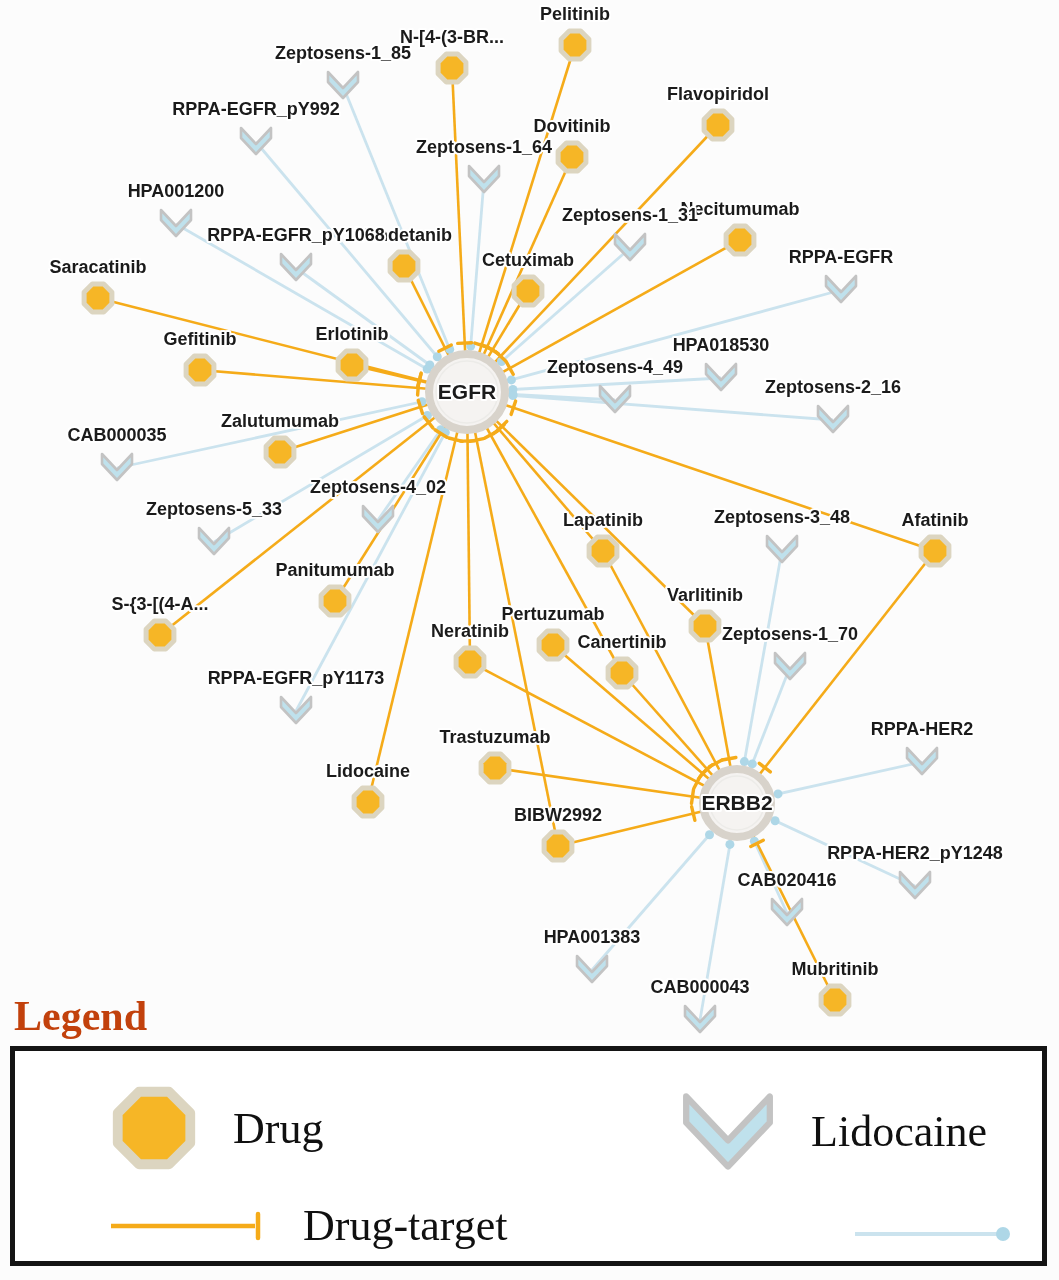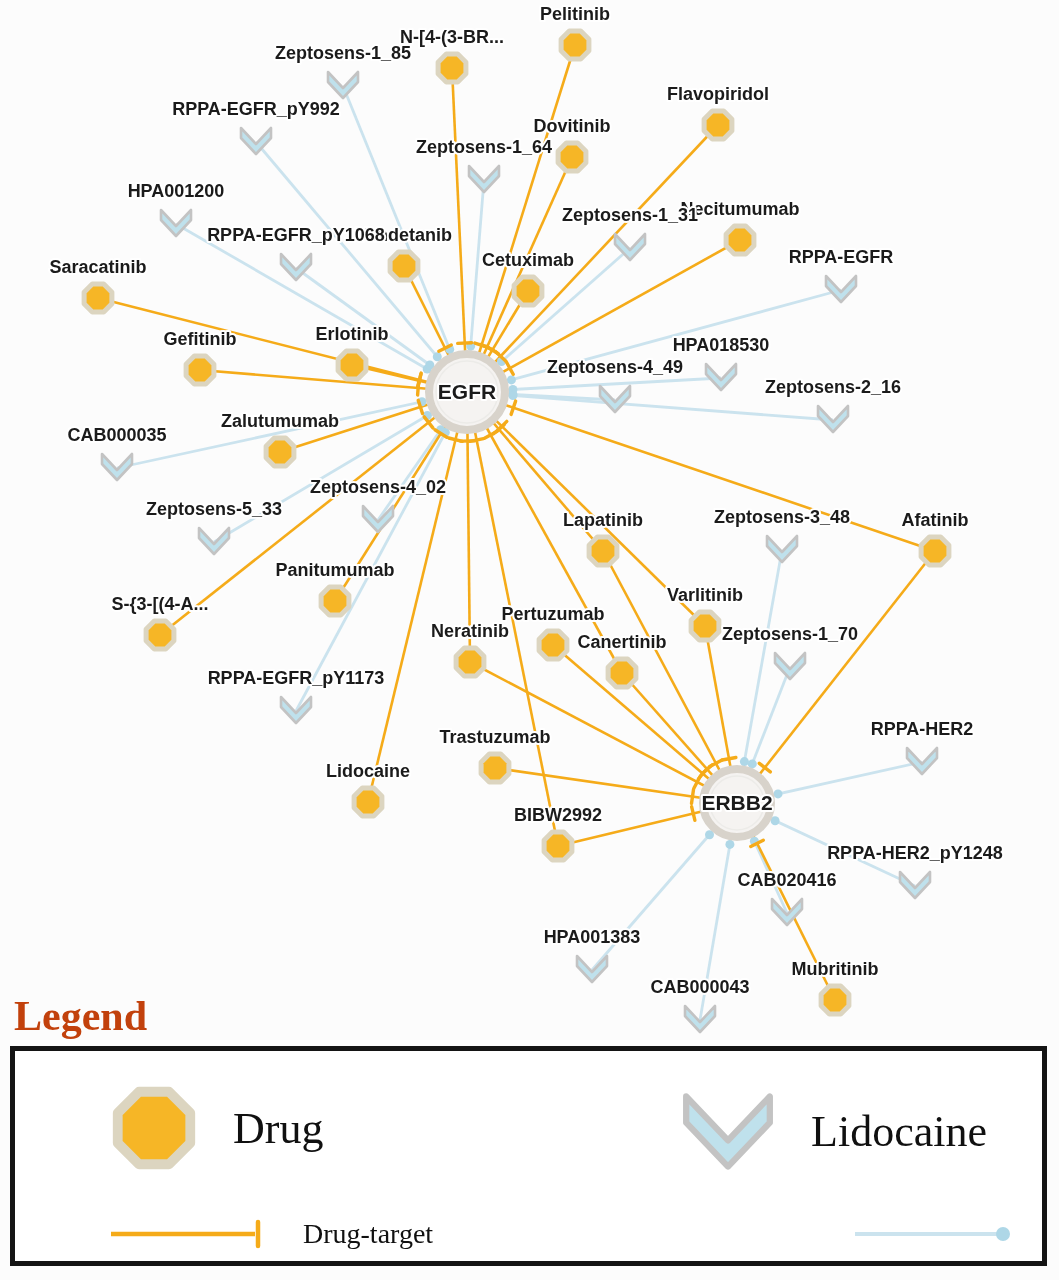--- a/index.html
+++ b/index.html
@@ -15,21 +15,21 @@
   }
   .legend-box{
     position:absolute;left:10px;top:1046px;width:1037px;height:220px;
     border:5px solid #141414;background:#ffffff;box-sizing:border-box;
   }
   .legend-row{display:flex;align-items:flex-end;}
   .row-nodes{height:112px;margin-top:14px;padding:0 55px 0 90px;justify-content:space-between;}
   .row-edges{height:74px;padding:0 25px 0 90px;justify-content:space-between;}
   .legend-item{display:flex;align-items:center;gap:30px;}
   .node-label{font-family:"Liberation Serif",serif;font-size:44px;color:#101010;}
-  .edge-label{font-family:"Liberation Serif",serif;font-size:28px;color:#101010;}
+  .edge-label{font-family:"Liberation Serif",serif;font-size:44px;color:#101010;}
   .icon-node{width:98px;height:98px;flex:0 0 auto;}
   .icon-ab{width:106px;height:92px;flex:0 0 auto;}
   .icon-edge{width:168px;height:34px;flex:0 0 auto;}
 </style>
 </head>
 <body>
 
 <div class="stage">
 
   <svg class="graph" width="1059" height="1280" viewBox="0 0 1059 1280">

